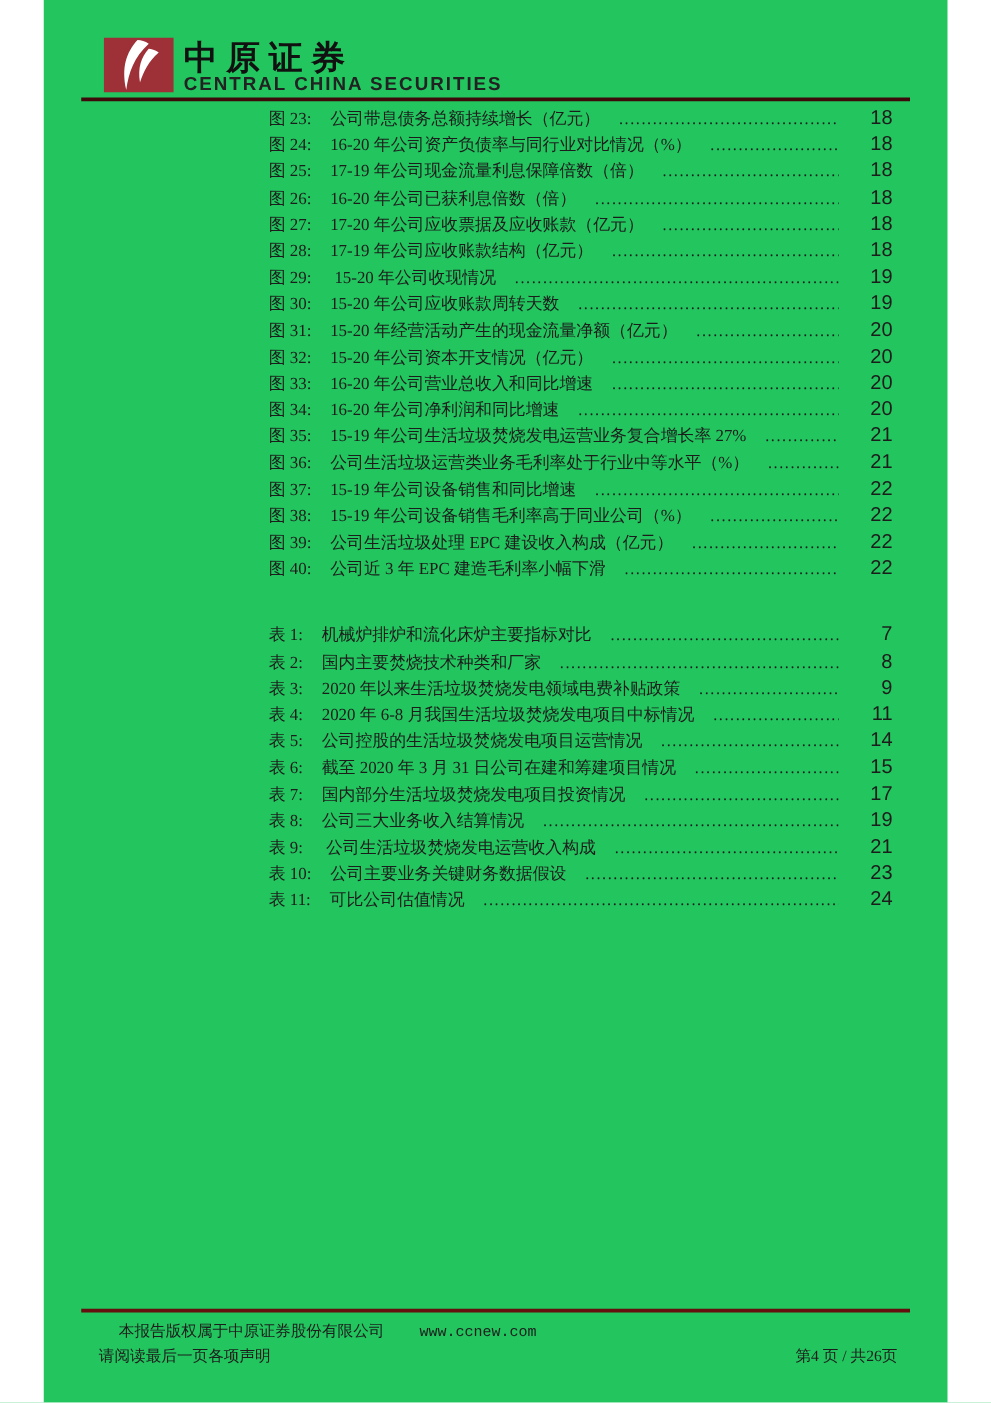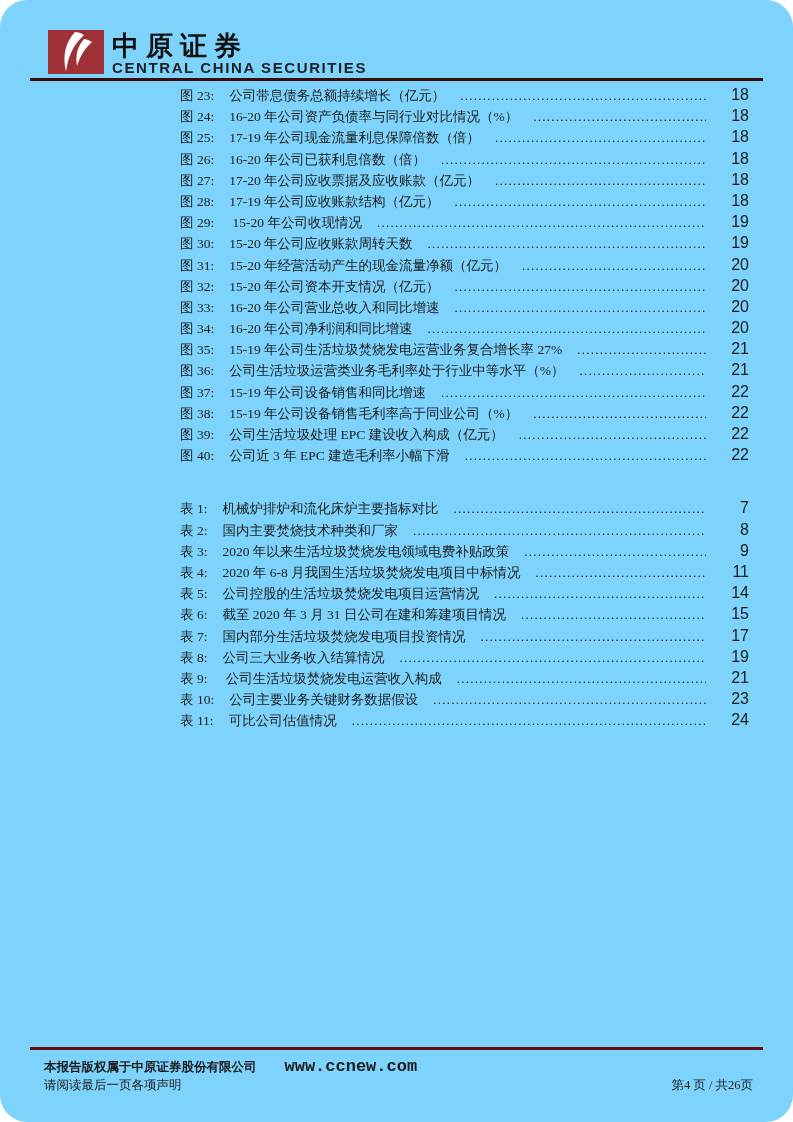--- a/index.html
+++ b/index.html
@@ -3,26 +3,25 @@
 <meta charset="utf-8">
 <style>
   * { margin: 0; padding: 0; box-sizing: border-box; }
   html, body { background: #ffffff; }
   body {
     font-family: "Liberation Serif", "DejaVu Serif", serif;
     color: #1c1c1c;
   }
   .page {
     position: relative;
-    width: 793px;
+    width: 723px;
     height: 1122px;
-    background: #7dd3fc;
+    background: #22c55e;
     margin: 0 auto;
     overflow: hidden;
-    border-radius: 27px;
   }
 
   
   .header { position: absolute; top: 0; left: 0; right: 0; height: 80px; }
   .logo-wrap { position: absolute; left: 48px; top: 30px; display: flex; align-items: flex-start; }
   .logo-mark { width: 56px; height: 44px; display: block; }
   .brand-text { margin-left: 8px; padding-top: 2px; }
   .brand-cn {
     font-size: 27px;
     font-weight: bold;
@@ -88,37 +87,36 @@
   .toc-tables { margin-top: 32px; }
 
   
   .footer-rule {
     position: absolute;
     left: 30px; right: 30px; top: 1047px;
     height: 3px;
   }
   .footer-line1 {
     position: absolute;
-    left: 44px; top: 1057px; right: 40px;
+    left: 60px; top: 1057px; right: 40px;
     font-size: 12.5px;
     display: flex;
     align-items: baseline;
-    font-weight: bold;
   }
   .footer-line2 {
     position: absolute;
     left: 44px; top: 1077px; right: 40px;
     font-size: 12.5px;
     display: flex;
     justify-content: space-between;
     align-items: flex-end;
   }
   .footer-url {
     font-family: "Liberation Mono", "DejaVu Sans Mono", monospace;
-    font-size: 17px;
+    font-size: 12px;
     margin-left: 28px;
   }
   .footer-pageinfo { text-align: right; }
 </style>
 </head>
 <body>
 
 <div class="page">
 
   <div class="header">

